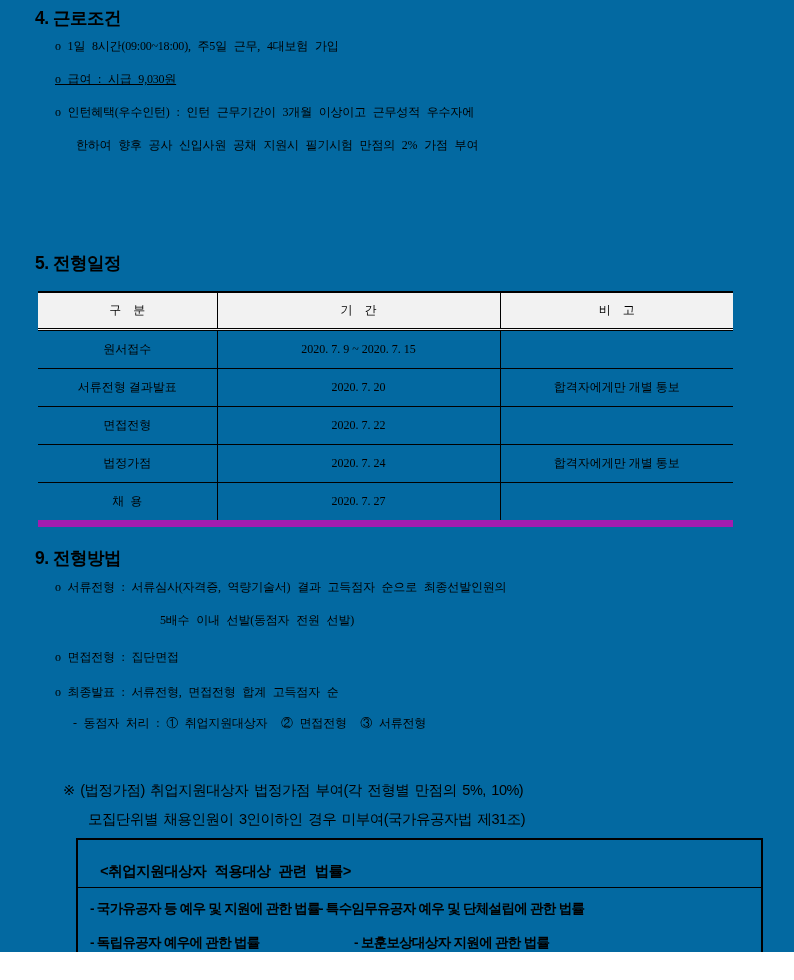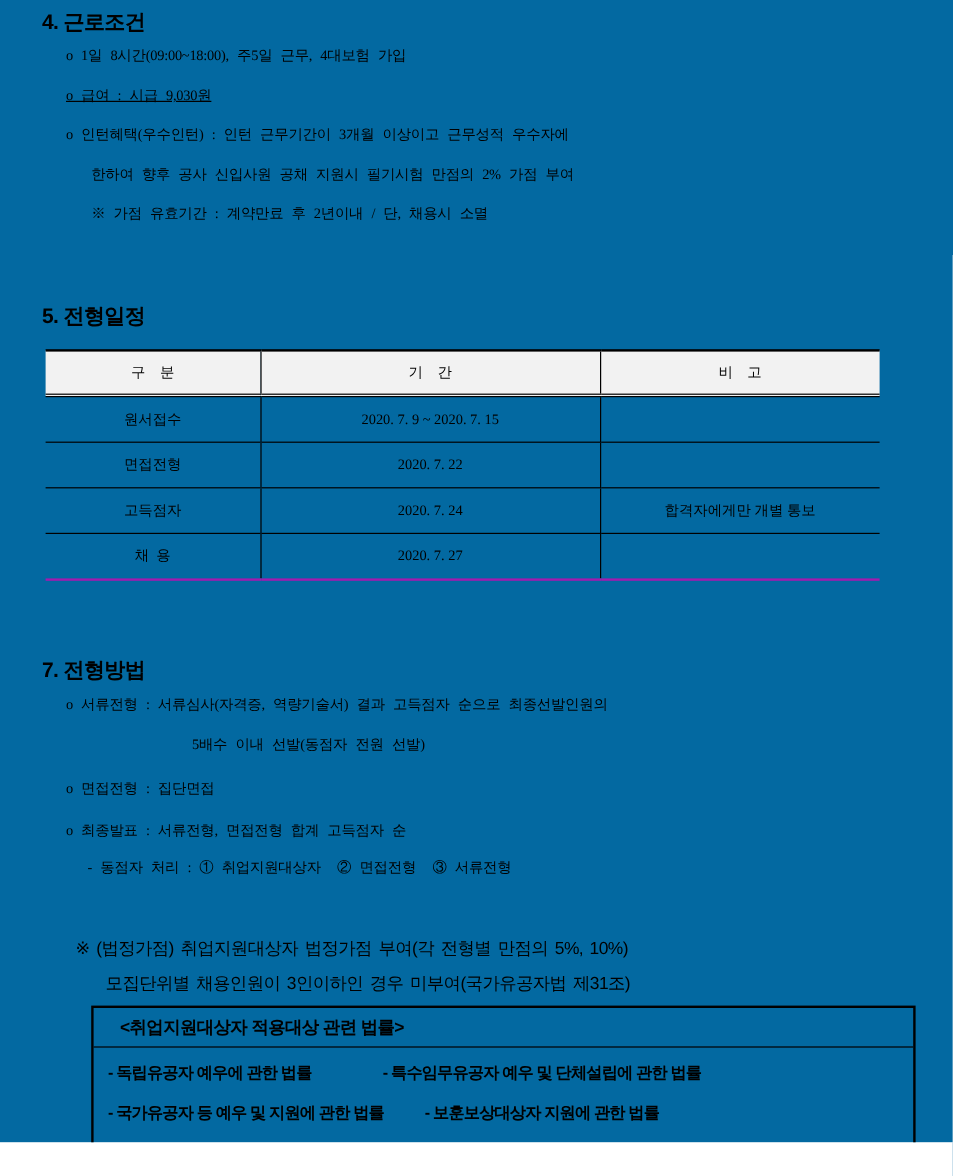--- a/index.html
+++ b/index.html
@@ -45,21 +45,21 @@
     font-weight: normal;
     text-align: center;
     white-space: pre;
   }
   .schedule-table td {
     height: 35px;
     text-align: center;
     white-space: pre;
   }
   .schedule-table tbody tr + tr td { border-top: 1px solid #000; }
-  .schedule-table tbody tr:last-child td { border-bottom: 2px solid #a21caf; }
+  .schedule-table tbody tr:last-child td { border-bottom: 7px solid #a21caf; }
   .schedule-table th:nth-child(2),
   .schedule-table td:nth-child(2) {
     border-left: 1px solid #000;
     border-right: 1px solid #000;
   }
   .note-line {
     position: absolute;
     font-family: "Liberation Sans", "DejaVu Sans", sans-serif;
     font-size: 14.5px;
     letter-spacing: -0.5px;
@@ -70,26 +70,27 @@
     position: absolute;
     left: 76px;
     top: 838px;
     width: 687px;
     height: 128px;
     border: 2px solid #000;
     box-sizing: border-box;
     font-family: "Liberation Sans", "DejaVu Sans", sans-serif;
   }
   .law-box-title {
-    padding: 7px 0 6px 22px;
+    padding: 22px 0 6px 22px;
     border-bottom: 1px solid #000;
     font-weight: bold;
     font-size: 14.5px;
     letter-spacing: -0.5px;
     white-space: pre;
+    font-family: Liberation Mono, monospace;
   }
   .law-box-body { position: relative; height: 94px; }
   .law-col {
     position: absolute;
     top: 12px;
     display: flex;
     flex-direction: column;
     gap: 16px;
     font-size: 13.5px;
     font-weight: bold;
@@ -102,21 +103,20 @@
 </head>
 <body>
 
 <div class="page">
 
   <div class="heading" style="left:35px; top:6px;">4. 근로조건</div>
   <div class="body-line" style="left:55px; top:38px;">o 1일 8시간(09:00~18:00), 주5일 근무, 4대보험 가입</div>
   <div class="body-line" style="left:55px; top:71px;text-decoration:underline;">o 급여 : 시급 9,030원</div>
   <div class="body-line" style="left:55px; top:104px;">o 인턴혜택(우수인턴) : 인턴 근무기간이 3개월 이상이고 근무성적 우수자에</div>
   <div class="body-line" style="left:76px; top:137px;">한하여 향후 공사 신입사원 공채 지원시 필기시험 만점의 2% 가점 부여</div>
-  <div class="body-line" style="left:76px; top:170px;">※ 가점 유효기간 : 계약만료 후 2년이내 / 단, 채용시 소멸</div>
 
   <div class="heading" style="left:35px; top:251px;">5. 전형일정</div>
 
   <table class="schedule-table">
     <colgroup>
       <col style="width:179px">
       <col style="width:283px">
       <col style="width:233px">
     </colgroup>
     <thead>
@@ -126,53 +126,58 @@
         <th>비    고</th>
       </tr>
     </thead>
     <tbody>
       <tr>
         <td>원서접수</td>
         <td>2020. 7. 9 ~ 2020. 7. 15</td>
         <td></td>
       </tr>
       <tr>
+        <td>서류전형 결과발표</td>
+        <td>2020. 7. 20</td>
+        <td>합격자에게만 개별 통보</td>
+      </tr>
+      <tr>
         <td>면접전형</td>
         <td>2020. 7. 22</td>
         <td></td>
       </tr>
       <tr>
-        <td>고득점자</td>
+        <td>법정가점</td>
         <td>2020. 7. 24</td>
         <td>합격자에게만 개별 통보</td>
       </tr>
       <tr>
         <td>채  용</td>
         <td>2020. 7. 27</td>
         <td></td>
       </tr>
     </tbody>
   </table>
 
-  <div class="heading" style="left:35px; top:546px;">7. 전형방법</div>
+  <div class="heading" style="left:35px; top:546px;">9. 전형방법</div>
   <div class="body-line" style="left:55px; top:579px;">o 서류전형 : 서류심사(자격증, 역량기술서) 결과 고득점자 순으로 최종선발인원의</div>
   <div class="body-line" style="left:160px; top:612px;">5배수 이내 선발(동점자 전원 선발)</div>
   <div class="body-line" style="left:55px; top:649px;">o 면접전형 : 집단면접</div>
   <div class="body-line" style="left:55px; top:684px;">o 최종발표 : 서류전형, 면접전형 합계 고득점자 순</div>
   <div class="body-line" style="left:73px; top:715px;">- 동점자 처리 : ① 취업지원대상자  ② 면접전형  ③ 서류전형</div>
 
   <div class="note-line" style="left:63px; top:781px;">※ (법정가점) 취업지원대상자 법정가점 부여(각 전형별 만점의 5%, 10%)</div>
   <div class="note-line" style="left:88px; top:810px;">모집단위별 채용인원이 3인이하인 경우 미부여(국가유공자법 제31조)</div>
 
   <div class="law-box">
     <div class="law-box-title">&lt;취업지원대상자 적용대상 관련 법률&gt;</div>
     <div class="law-box-body">
       <div class="law-col law-col-left">
+        <div>- 국가유공자 등 예우 및 지원에 관한 법률</div>
         <div>- 독립유공자 예우에 관한 법률</div>
-        <div>- 국가유공자 등 예우 및 지원에 관한 법률</div>
         <div>- 5.18민주유공자 예우에 관한 법률</div>
       </div>
       <div class="law-col law-col-right">
         <div>- 특수임무유공자 예우 및 단체설립에 관한 법률</div>
         <div>- 보훈보상대상자 지원에 관한 법률</div>
       </div>
     </div>
   </div>
 
 </div>

